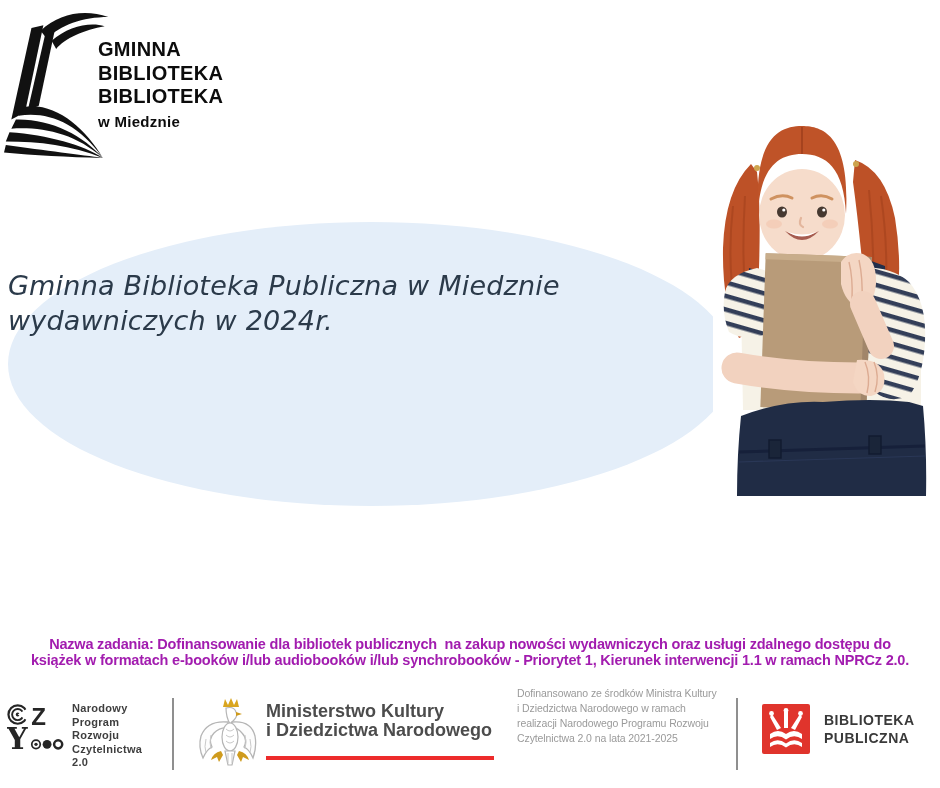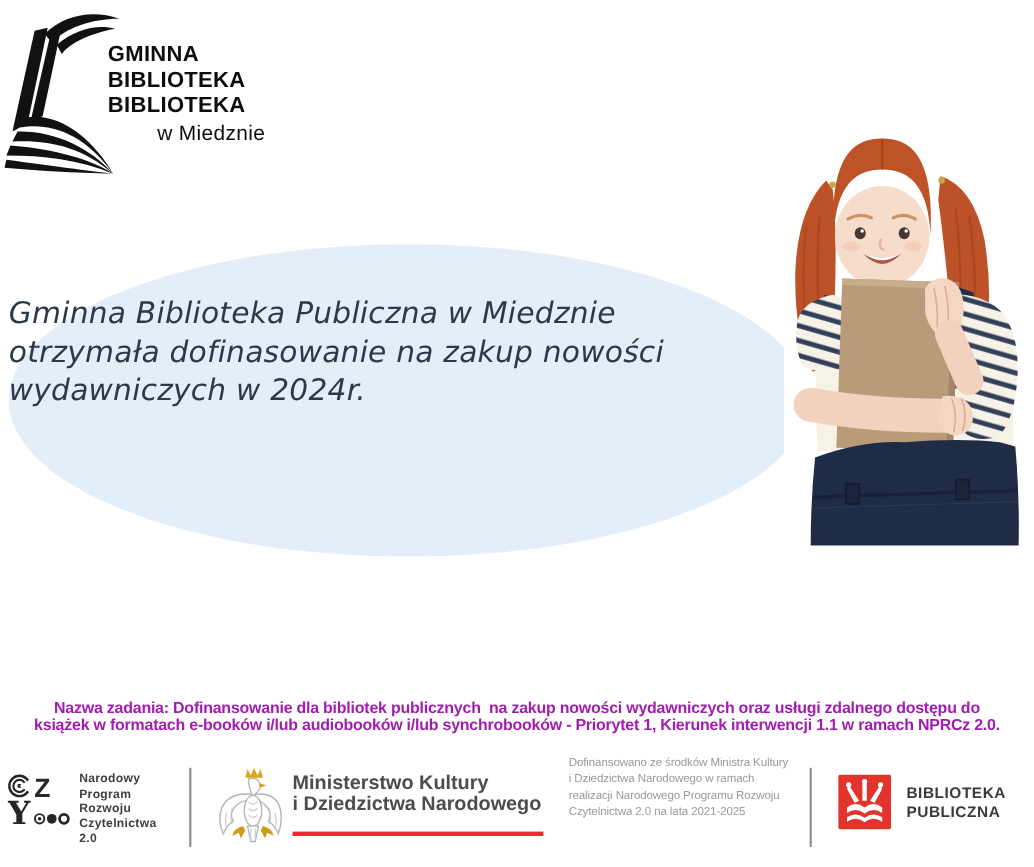--- a/index.html
+++ b/index.html
@@ -5,21 +5,21 @@
   html,body { margin:0; padding:0; background:#fff; }
   .canvas {
     position:relative; width:940px; height:788px; background:#ffffff;
     overflow:hidden; font-family:"Liberation Sans", sans-serif;
   }
   
   .brand { position:absolute; left:4px; top:6px; width:330px; height:170px; }
   .brand-mark { position:absolute; left:0; top:2px; }
   .brand-text { position:absolute; left:94px; top:32px; color:#0c0c0c; }
   .brand-text .b-line { font-size:20px; line-height:23.5px; font-weight:800; letter-spacing:0.3px; }
-  .brand-text .b-sub  { font-size:19px; line-height:25px; font-weight:400; letter-spacing:0.3px;margin-left:45px; }
+  .brand-text .b-sub  { font-size:15px; line-height:25px; font-weight:700; letter-spacing:0.3px; }
   
   .bubble {
     position:absolute; left:8px; top:222px; width:726px; height:284px;
     background:#e4eef9; border-radius:50%;
   }
   .bubble-text {
     position:absolute; left:0; top:46px; width:100%;
     text-align:left; color:#2b3a4a;
     font-family:"DejaVu Sans", sans-serif; font-style:italic;
     font-size:27px; line-height:35px; font-weight:500; letter-spacing:0.2px;
@@ -72,21 +72,20 @@
       <div class="b-line">GMINNA</div>
       <div class="b-line">BIBLIOTEKA</div>
       <div class="b-line">BIBLIOTEKA</div>
       <div class="b-sub">w Miedznie</div>
     </div>
   </div>
 
   <div class="bubble">
     <div class="bubble-text">
       <div>Gminna Biblioteka Publiczna w Miedznie</div>
-      <div>otrzymała dofinasowanie na zakup nowości</div>
       <div>wydawniczych w 2024r.</div>
     </div>
   </div>
 
   <div class="girl">
     <svg width="227" height="390" viewBox="0 0 227 390" aria-hidden="true">
       <defs>
         <pattern id="stripes" width="13" height="13" patternUnits="userSpaceOnUse" patternTransform="rotate(16)">
           <rect width="13" height="13" fill="#f6f2e7"></rect>
           <rect y="4" width="13" height="4.5" fill="#333e58"></rect>

